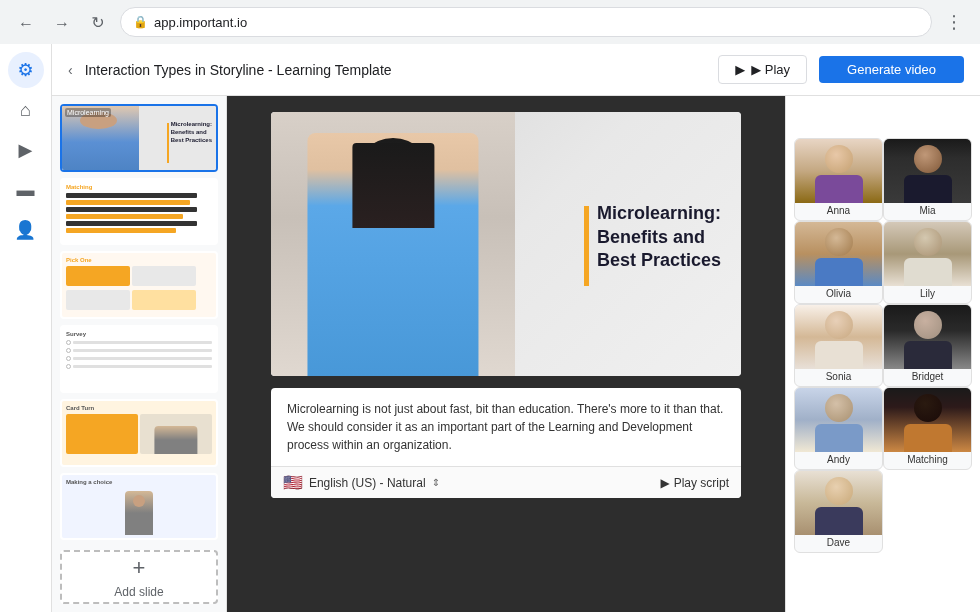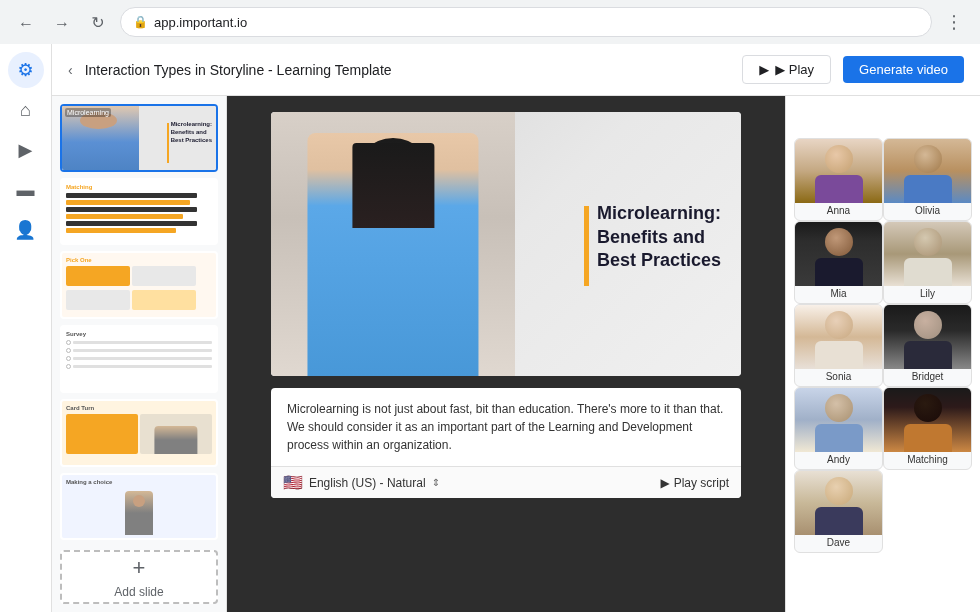--- a/index.html
+++ b/index.html
@@ -110,21 +110,21 @@
       display: flex; align-items: center; gap: 6px;
       padding: 6px 16px;
       border: 1px solid #dadce0;
       border-radius: 4px;
       background: #fff;
       cursor: pointer;
       font-size: 13px;
       color: #202124;
     }
     .generate-btn {
-      padding: 6px 16px;
+      padding: 6px 28px;
       border-radius: 4px;
       border: none;
       background: #1a73e8;
       color: #fff;
       font-size: 13px;
       font-weight: 500;
       cursor: pointer;
     }
 
     
@@ -512,35 +512,35 @@
 
           <div class="avatar-card">
             <div class="avatar-img av-anna" style="position:relative;">
               <div style="position:absolute;top:6px;left:50%;transform:translateX(-50%);width:28px;height:28px;border-radius:50%;background:radial-gradient(circle at 40% 35%,#e8c8a8,#c4a070);"></div>
               <div style="position:absolute;bottom:0;left:50%;transform:translateX(-50%);width:48px;height:28px;background:#7a4a9a;border-radius:6px 6px 0 0;"></div>
             </div>
             <div class="avatar-name">Anna</div>
           </div>
 
           <div class="avatar-card">
+            <div class="avatar-img av-mia" style="position:relative;">
+              <div style="position:absolute;top:6px;left:50%;transform:translateX(-50%);width:28px;height:28px;border-radius:50%;background:radial-gradient(circle at 40% 35%,#c09878,#805838);"></div>
+              <div style="position:absolute;bottom:0;left:50%;transform:translateX(-50%);width:48px;height:28px;background:#1a1a2e;border-radius:6px 6px 0 0;"></div>
+            </div>
+            <div class="avatar-name">Mia</div>
+          </div>
+
+          <div class="avatar-card">
             <div class="avatar-img av-olivia" style="position:relative;">
               <div style="position:absolute;top:6px;left:50%;transform:translateX(-50%);width:28px;height:28px;border-radius:50%;background:radial-gradient(circle at 40% 35%,#d4b896,#a07848);"></div>
               <div style="position:absolute;bottom:0;left:50%;transform:translateX(-50%);width:48px;height:28px;background:#4a7ac4;border-radius:6px 6px 0 0;"></div>
             </div>
             <div class="avatar-name">Olivia</div>
           </div>
 
-          <div class="avatar-card">
-            <div class="avatar-img av-mia" style="position:relative;">
-              <div style="position:absolute;top:6px;left:50%;transform:translateX(-50%);width:28px;height:28px;border-radius:50%;background:radial-gradient(circle at 40% 35%,#c09878,#805838);"></div>
-              <div style="position:absolute;bottom:0;left:50%;transform:translateX(-50%);width:48px;height:28px;background:#1a1a2e;border-radius:6px 6px 0 0;"></div>
-            </div>
-            <div class="avatar-name">Mia</div>
-          </div>
-
 
           <div class="avatar-card">
             <div class="avatar-img av-jack" style="position:relative;">
               <div style="position:absolute;top:6px;left:50%;transform:translateX(-50%);width:28px;height:28px;border-radius:50%;background:radial-gradient(circle at 40% 35%,#d4c8b0,#a89070);"></div>
               <div style="position:absolute;bottom:0;left:50%;transform:translateX(-50%);width:48px;height:28px;background:#e0dcd0;border-radius:6px 6px 0 0;"></div>
             </div>
             <div class="avatar-name">Lily</div>
           </div>
 
           <div class="avatar-card">

